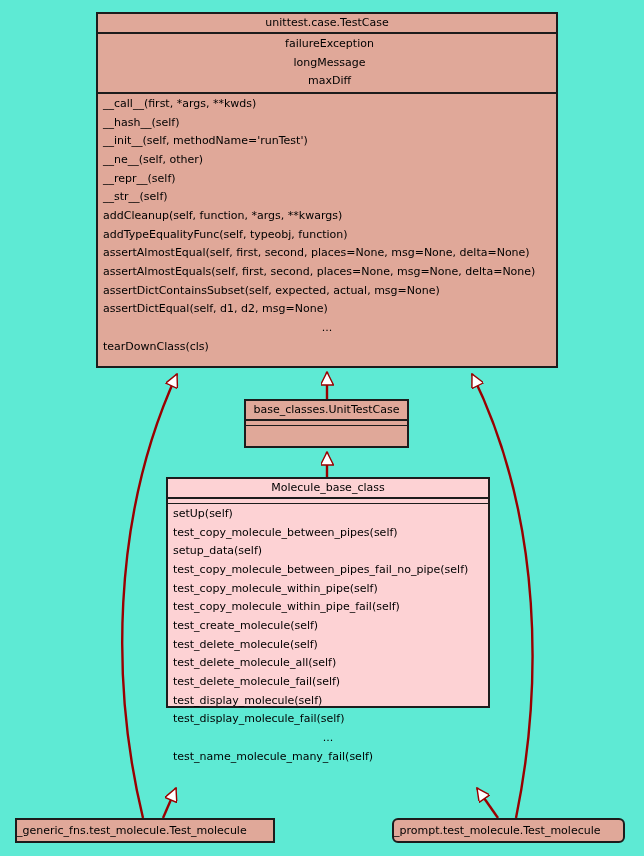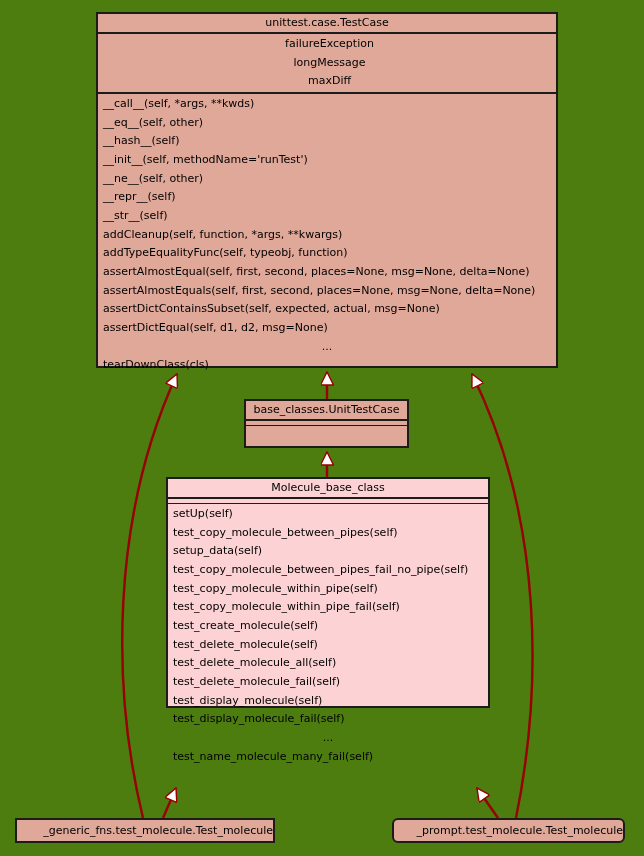--- a/index.html
+++ b/index.html
@@ -1,38 +1,38 @@
 <!DOCTYPE html>
 <html><head>
 <meta charset="utf-8">
 <style>
   html,body{margin:0;padding:0;background:#fefefe;}
   #canvas{
-    position:relative;width:644px;height:856px;background:#4d7c0f;
+    position:relative;width:644px;height:856px;background:#5eead4;
     font-family:"DejaVu Sans","Liberation Sans",sans-serif;
     font-size:11px;color:#000;overflow:hidden;
   }
   #edges{position:absolute;left:0;top:0;width:644px;height:856px;}
   .uml-box{position:absolute;border:2px solid #1c1c1c;box-sizing:border-box;}
   .fill-main{background:#e0a899;}
   .fill-hl{background:#fdd2d4;}
   .uml-title{
     height:18px;line-height:18px;text-align:center;
     border-bottom:2px solid #1c1c1c;white-space:nowrap;overflow:hidden;
   }
   .uml-spacer{height:4px;border-bottom:1px solid #1c1c1c;}
   .uml-rows{padding-top:1px;}
   .uml-row{
     height:18.66px;line-height:18.66px;padding-left:5px;
     white-space:nowrap;overflow:hidden;
   }
   .uml-row.center{text-align:center;padding-left:0;}
   .attr-sect{border-bottom:2px solid #1c1c1c;padding:1px 0;text-align:center;}
   .single-title{
-    height:26px;line-height:21px;text-align:right;white-space:nowrap;overflow:hidden;
+    height:26px;line-height:21px;text-align:left;white-space:nowrap;overflow:hidden;
   }
 </style>
 </head>
 <body>
 
 <div id="canvas">
 
   <svg id="edges" width="644" height="856" viewBox="0 0 644 856">
     <defs>
       <marker id="inh" viewBox="0 0 10 10" refX="10" refY="5" markerWidth="15" markerHeight="13" markerUnits="userSpaceOnUse" orient="auto">
@@ -50,22 +50,21 @@
   </svg>
 
   <div class="uml-box fill-main" style="left:96px;top:12px;width:462px;height:356px;">
     <div class="uml-title">unittest.case.TestCase</div>
     <div class="attr-sect">
       <div class="uml-row">failureException</div>
       <div class="uml-row">longMessage</div>
       <div class="uml-row">maxDiff</div>
     </div>
     <div class="uml-rows">
-      <div class="uml-row">__call__(self, *args, **kwds)</div>
-      <div class="uml-row">__eq__(self, other)</div>
+      <div class="uml-row">__call__(first, *args, **kwds)</div>
       <div class="uml-row">__hash__(self)</div>
       <div class="uml-row">__init__(self, methodName='runTest')</div>
       <div class="uml-row">__ne__(self, other)</div>
       <div class="uml-row">__repr__(self)</div>
       <div class="uml-row">__str__(self)</div>
       <div class="uml-row">addCleanup(self, function, *args, **kwargs)</div>
       <div class="uml-row">addTypeEqualityFunc(self, typeobj, function)</div>
       <div class="uml-row">assertAlmostEqual(self, first, second, places=None, msg=None, delta=None)</div>
       <div class="uml-row">assertAlmostEquals(self, first, second, places=None, msg=None, delta=None)</div>
       <div class="uml-row">assertDictContainsSubset(self, expected, actual, msg=None)</div>

